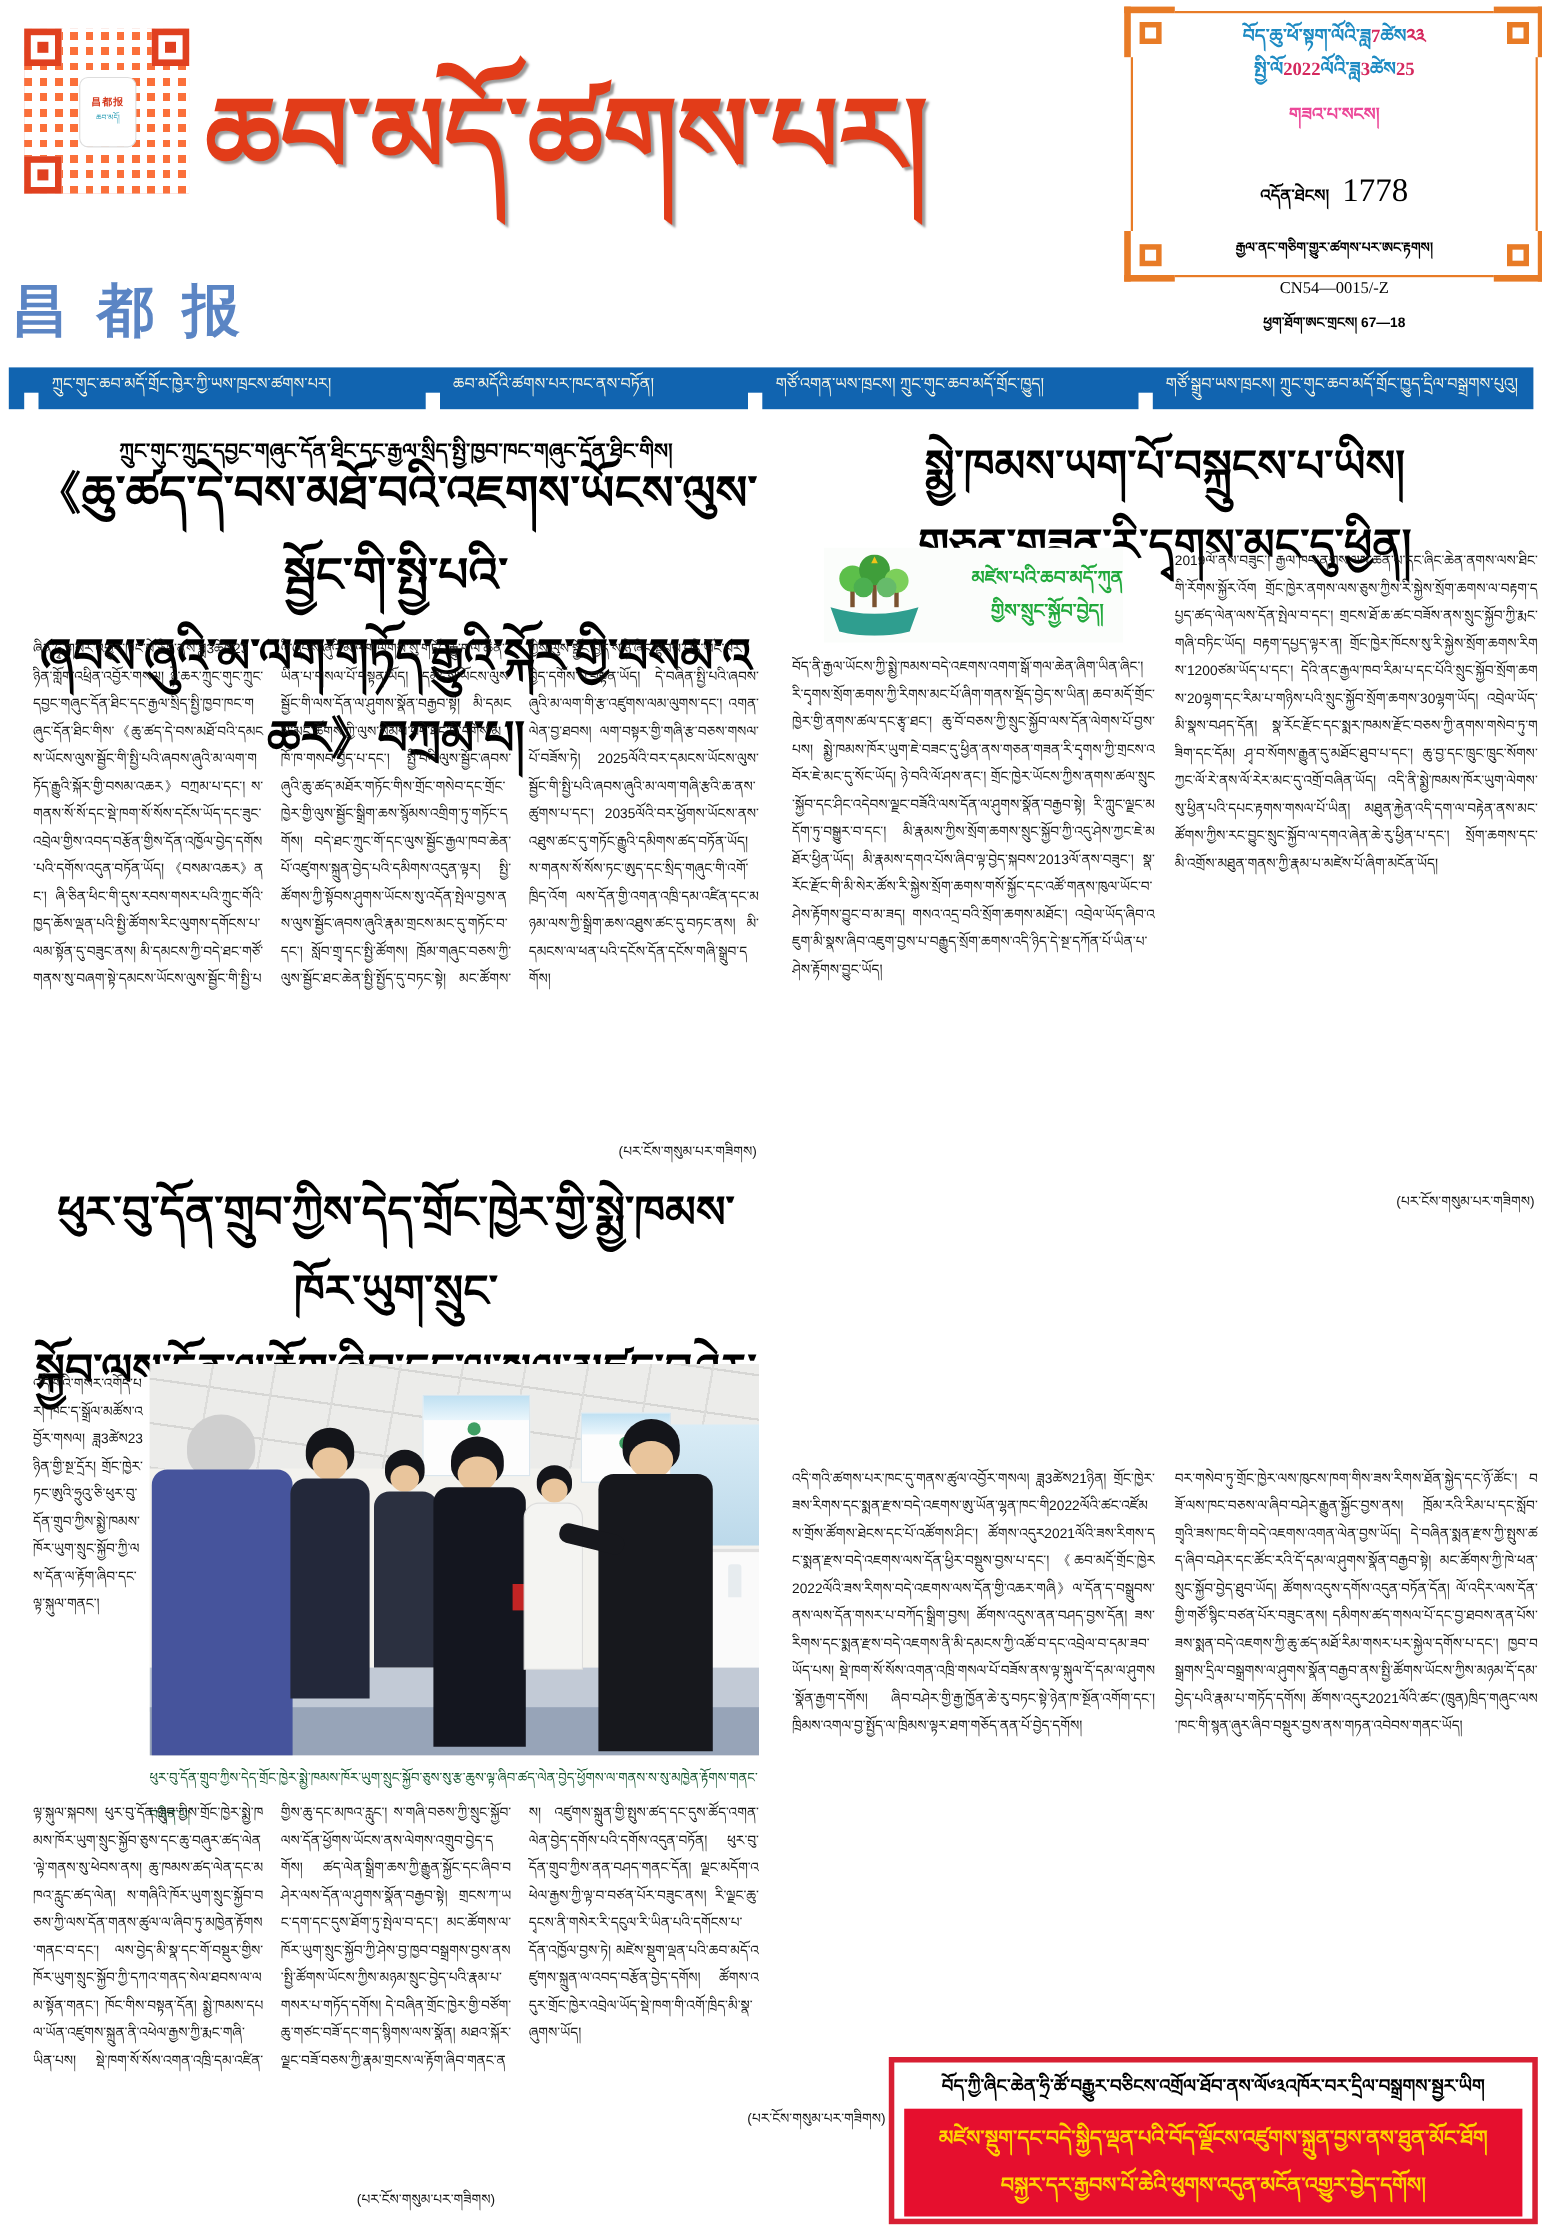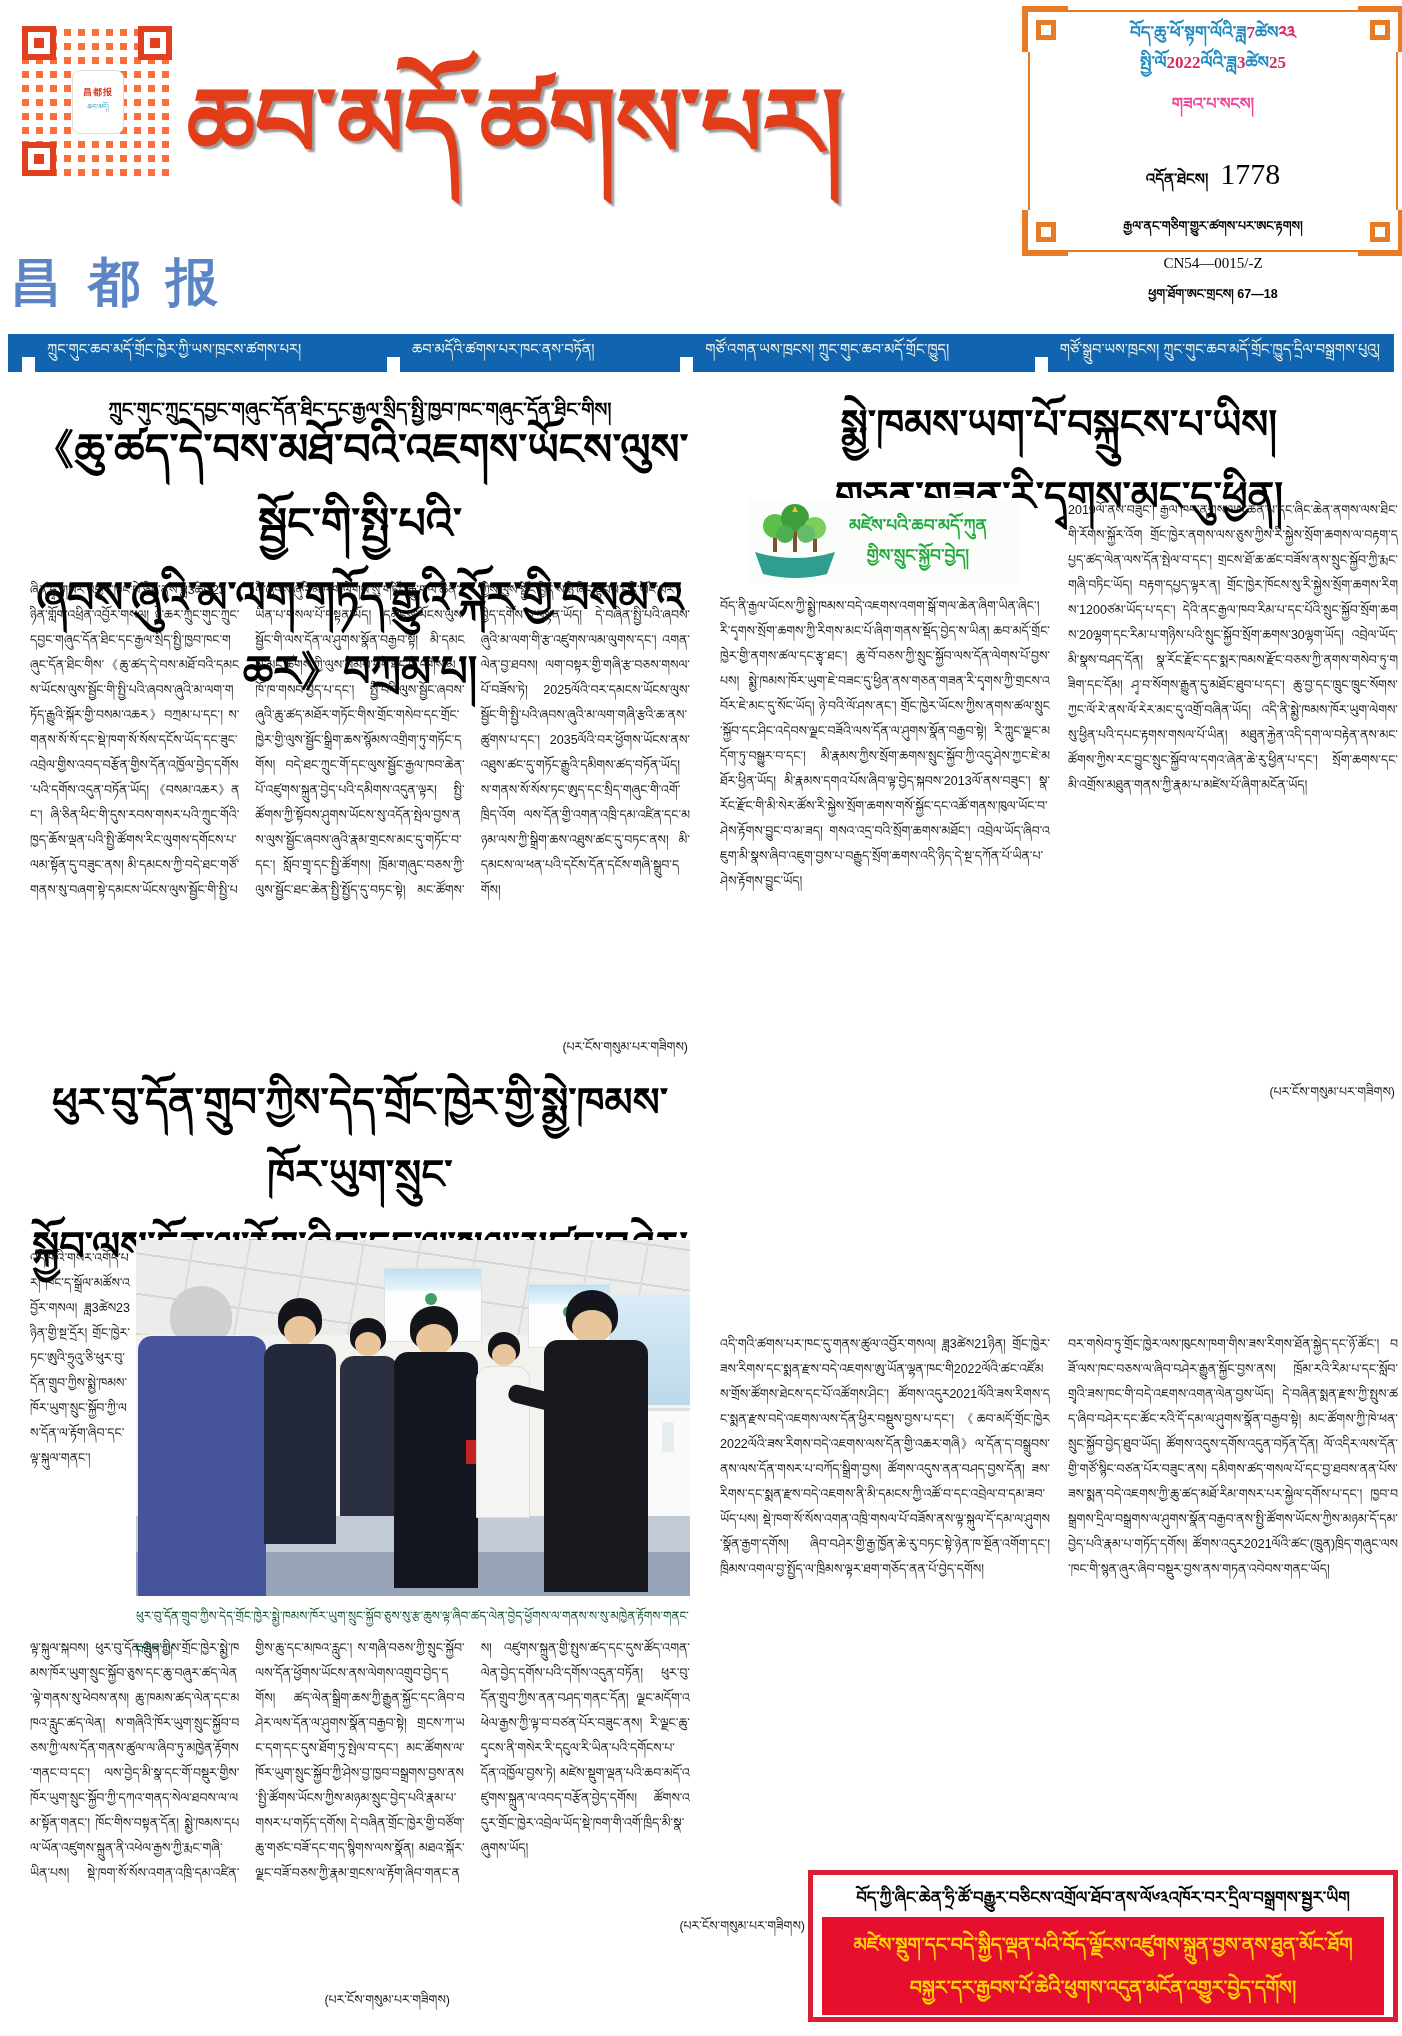--- a/index.html
+++ b/index.html
@@ -41,21 +41,21 @@
   .headline{font-weight:bold;text-align:center;word-break:break-all;}
   .h-xl{font-size:43px;line-height:74px;}
   .h-l{font-size:40px;line-height:72px;}
   .h-r2{font-size:36px;line-height:66px;}
   .body-text{font-size:12.5px;line-height:25px;text-align:justify;word-break:break-all;color:#141414;overflow:hidden;}
   .cols3{column-count:3;column-gap:16px;}
   .tworow{display:flex;gap:18px;}
   .tworow>div{width:330px;flex:0 0 330px;}
   .endmark{font-size:12.5px;text-align:right;color:#141414;}
   
-  .glogo{width:272px;height:86px;margin:0 auto 10px auto;background:#fbfdfb;display:flex;align-items:center;justify-content:flex-start;gap:8px;}
+  .glogo{width:272px;height:86px;margin:0 auto 10px auto;background:#fbfdfb;display:flex;align-items:center;justify-content:space-between;gap:8px;}
   .glogo .txt{color:#21a93c;font-weight:bold;font-size:17px;line-height:30px;text-align:center;word-break:break-all;}
   
   .photo{background:#f3f2ee;overflow:hidden;}
   .photo *{position:absolute;}
   .ceil{left:0;top:0;width:100%;height:95px;background:
         repeating-linear-gradient(100deg,#dcdcda 0 2px,transparent 2px 56px),
         repeating-linear-gradient(8deg,#d6d6d4 0 2px,transparent 2px 40px),#ececea;}
   .cert{background:#fdfdfd;border:1px solid #d8e4ec;}
   .cert i{position:absolute;left:0;top:0;width:100%;height:30%;background:linear-gradient(#bfe0f2,#eaf6fc);}
   .cert b{position:absolute;left:42%;top:34%;width:12px;height:12px;border-radius:50%;background:#3f9e63;}

